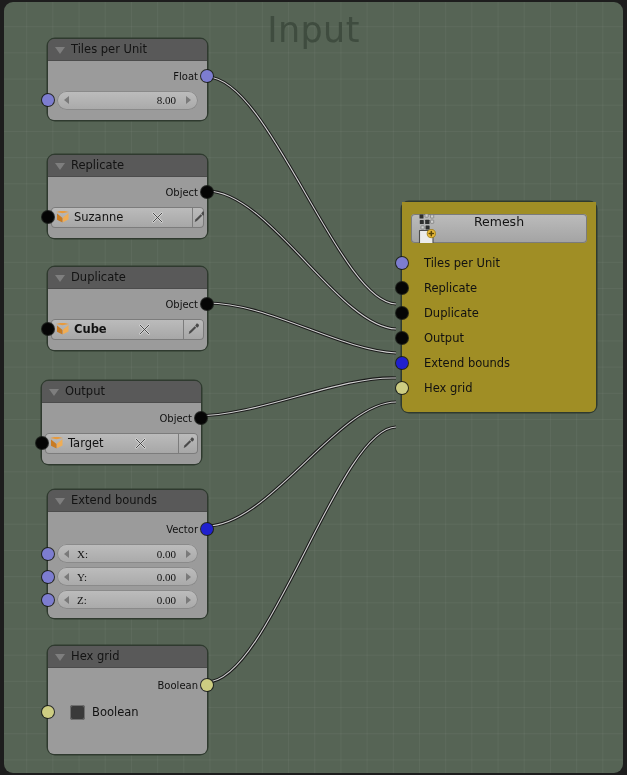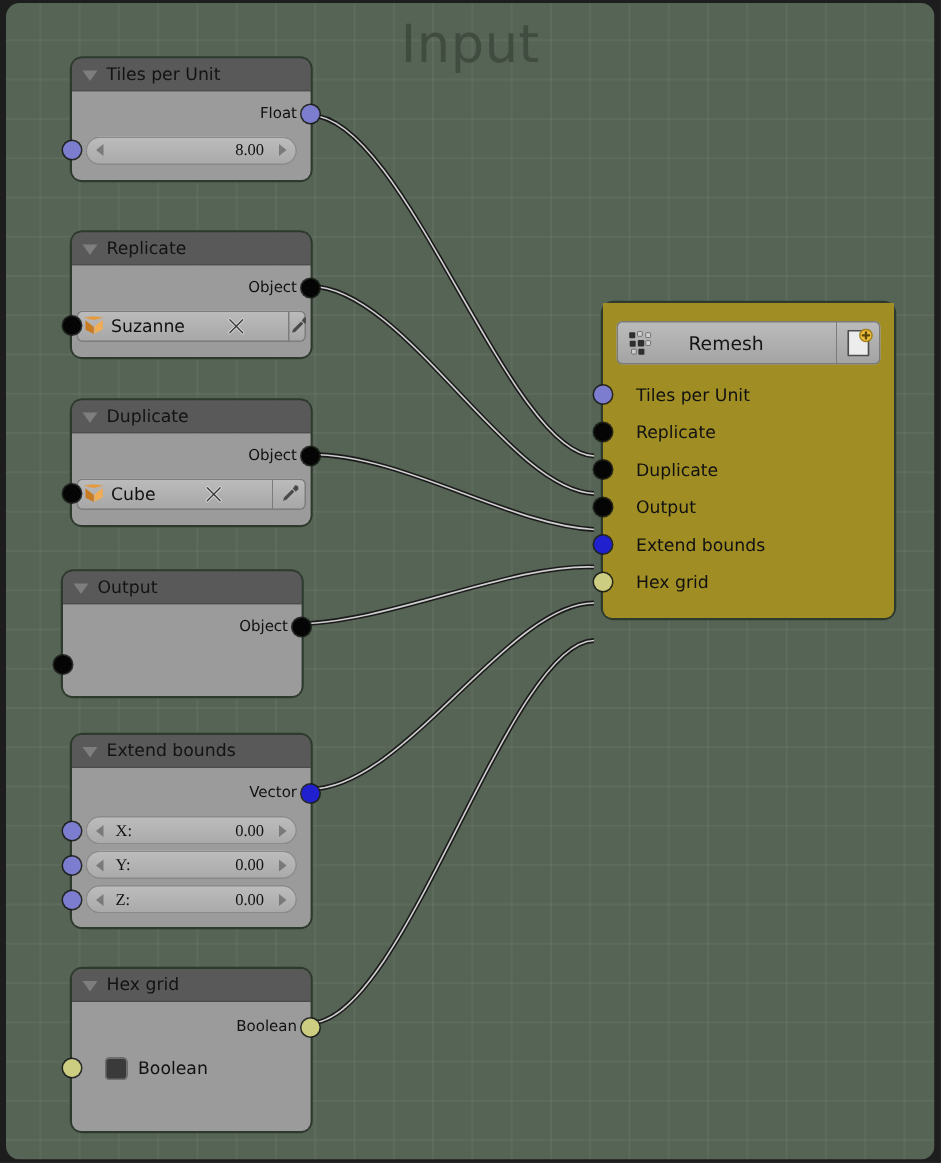--- a/index.html
+++ b/index.html
@@ -135,20 +135,21 @@
   }
   .cbrow{position:relative;height:22px;display:flex;align-items:center;}
   .cbrow .cblbl{font-size:11.5px;color:#111;margin-left:7px;}
 
   
   .subselect{
     margin:8px 9px 2px 9px;height:29px;display:flex;align-items:stretch;
     border-radius:4px;overflow:hidden;
     background:linear-gradient(#bcbcbc,#a3a3a3);
     box-shadow:inset 0 0 0 1px #7b7b7b;
+    flex-direction:column;
   }
   .subselect .sbmain{flex:1;display:flex;align-items:center;justify-content:center;position:relative;}
   .subselect .sbname{font-size:12.5px;color:#141414;}
   .nodetreeicon{position:absolute;left:8px;top:50%;transform:translateY(-50%);width:17px;height:17px;}
   .subselect .sbnew{
     width:30px;display:flex;align-items:center;justify-content:center;
     box-shadow:inset 1px 0 0 #7b7b7b;
   }
 </style>
 </head>
@@ -248,64 +249,92 @@
         <span class="tri"></span>
         <span class="ttl">Duplicate</span>
       </div>
       <div class="body">
         <div class="row">
           <span class="outlbl">Object</span>
           <span class="sock out s-object"></span>
         </div>
         <div class="row" style="height:28px;">
           <span class="sock in s-object"></span>
+          <div class="objfield" style="width:100%;font-weight:bold;">
+            <div class="main">
+              <span class="cubeicon">
+                  <i class="top"></i>
+                  <i class="lf"></i>
+                  <i class="rt"></i>
+                </span>
+              <span class="oname">Cube</span>
+            </div>
+            <div class="xbtn">
+              <svg width="13" height="13" viewBox="0 0 13 13">
+                  <g stroke="#d8d8d8" stroke-width="2.2" stroke-linecap="round">
+                    <path d="M2.2 2.2 L10.8 10.8"></path>
+                    <path d="M10.8 2.2 L2.2 10.8"></path>
+                  </g>
+                  <g stroke="#3a3a3a" stroke-width="0.9" stroke-linecap="round">
+                    <path d="M2.2 2.2 L10.8 10.8"></path>
+                    <path d="M10.8 2.2 L2.2 10.8"></path>
+                  </g>
+                </svg>
+            </div>
+            <div class="eyedrop">
+              <svg width="14" height="14" viewBox="0 0 14 14">
+                  <path d="M10.6 1.6 a1.9 1.9 0 0 1 2.2 2.6 l-1.6 1.6 -2.0 -2.0z" fill="#4a4a4a"></path>
+                  <path d="M8.7 4.3 l1.5 1.5 -5.3 5.3 -2.2 0.8 0.7 -2.3z" fill="#4a4a4a"></path>
+                </svg>
+            </div>
+          </div>
+        </div>
+      </div>
+    </div>
+
+    <div class="node" id="n-output" style="left:38px;top:379px;width:159px;">
+      <div class="hdr">
+        <span class="tri"></span>
+        <span class="ttl">Output</span>
+      </div>
+      <div class="body">
+        <div class="row">
+          <span class="outlbl">Object</span>
+          <span class="sock out s-object"></span>
+        </div>
+        <div class="row" style="height:28px;">
+          <span class="sock in s-object"></span>
           <div class="objfield" style="width:100%;">
             <div class="main">
               <span class="cubeicon">
                   <i class="top"></i>
                   <i class="lf"></i>
                   <i class="rt"></i>
                 </span>
-              <span class="oname">Cube</span>
+              <span class="oname">Target</span>
             </div>
             <div class="xbtn">
               <svg width="13" height="13" viewBox="0 0 13 13">
                   <g stroke="#d8d8d8" stroke-width="2.2" stroke-linecap="round">
                     <path d="M2.2 2.2 L10.8 10.8"></path>
                     <path d="M10.8 2.2 L2.2 10.8"></path>
                   </g>
                   <g stroke="#3a3a3a" stroke-width="0.9" stroke-linecap="round">
                     <path d="M2.2 2.2 L10.8 10.8"></path>
                     <path d="M10.8 2.2 L2.2 10.8"></path>
                   </g>
                 </svg>
             </div>
             <div class="eyedrop">
               <svg width="14" height="14" viewBox="0 0 14 14">
                   <path d="M10.6 1.6 a1.9 1.9 0 0 1 2.2 2.6 l-1.6 1.6 -2.0 -2.0z" fill="#4a4a4a"></path>
                   <path d="M8.7 4.3 l1.5 1.5 -5.3 5.3 -2.2 0.8 0.7 -2.3z" fill="#4a4a4a"></path>
                 </svg>
             </div>
           </div>
-        </div>
-      </div>
-    </div>
-
-    <div class="node" id="n-output" style="left:38px;top:379px;width:159px;">
-      <div class="hdr">
-        <span class="tri"></span>
-        <span class="ttl">Output</span>
-      </div>
-      <div class="body">
-        <div class="row">
-          <span class="outlbl">Object</span>
-          <span class="sock out s-object"></span>
-        </div>
-        <div class="row" style="height:28px;">
-          <span class="sock in s-object"></span>
         </div>
       </div>
     </div>
 
     <div class="node" id="n-extend" style="left:44px;top:488px;width:159px;">
       <div class="hdr">
         <span class="tri"></span>
         <span class="ttl">Extend bounds</span>
       </div>
       <div class="body">

